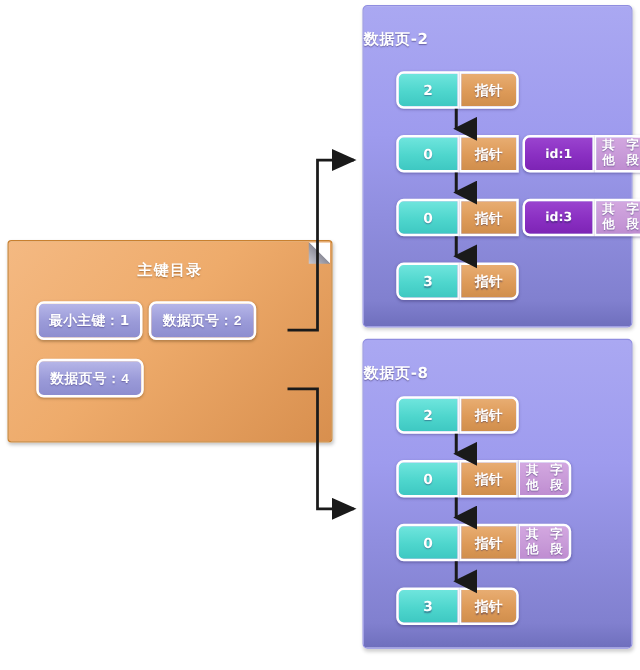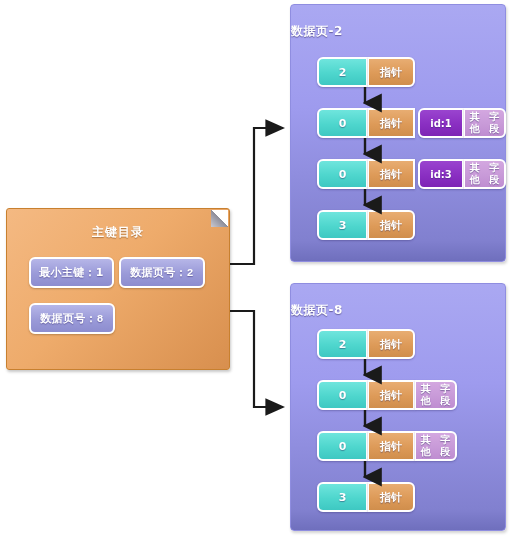--- a/index.html
+++ b/index.html
@@ -25,22 +25,22 @@
     left: 0; top: 0;
     width: 512px; height: 536px;
     pointer-events: none;
     z-index: 5;
   }
 
   
   .dir-card {
     position: absolute;
     left: 6px;
-    top: 208px;
-    width: 224px;
+    top: 192px;
+    width: 260px;
     height: 162px;
     background: linear-gradient(135deg, #f4b982 0%, #eeab6b 45%, #d88f4e 100%);
     border: 1px solid #c8802f;
     border-radius: 3px;
     box-shadow: 1px 2px 3px rgba(0,0,0,0.22);
     z-index: 3;
   }
   .dog-ear {
     position: absolute;
     right: 1px;
@@ -93,21 +93,21 @@
     position: absolute;
     left: 290px;
     width: 216px;
     background: linear-gradient(180deg, #aaa8f2 0%, #9e9bee 40%, #8180cf 92%, #6f6fbd 100%);
     border: 1px solid #8f8de0;
     border-radius: 4px;
     box-shadow: 1px 2px 3px rgba(0,0,0,0.18);
     z-index: 3;
   }
   .page-panel.p1 { top: 4px;   height: 258px; }
-  .page-panel.p2 { top: 283px; height: 248px; padding-left: 40px; }
+  .page-panel.p2 { top: 271px; height: 248px; padding-left: 40px; }
 
   .panel-title {
     position: absolute;
     top: 18px;
     left: 0; right: 0;
     color: #ffffff;
     font-size: 12px;
     font-weight: bold;
     letter-spacing: 0.5px;
     text-shadow: 0 1px 1px rgba(60,50,110,0.6);
@@ -139,21 +139,21 @@
     border-radius: 6px 0 0 6px;
   }
   .cell.ptr {
     width: 47px;
     background: linear-gradient(180deg, #e8ad72 0%, #dd9a58 55%, #d08e4c 100%);
     border-radius: 0 6px 6px 0;
     border-left-width: 1px;
   }
   .rec-row.wide .cell.ptr { border-radius: 0; }
   .cell.id {
-    width: 46px;
+    width: 58px;
     background: linear-gradient(180deg, #9a44cf 0%, #8a2fc2 55%, #7d24b5 100%);
     border-radius: 6px 0 0 6px;
     margin-left: 3px;
     font-size: 10px;
     text-align: center;
   }
   .cell.other {
     width: 42px;
     background: linear-gradient(180deg, #d3a7e0 0%, #c89ad8 55%, #bf8dd1 100%);
     border-radius: 0 6px 6px 0;
@@ -185,21 +185,21 @@
   <div class="dir-card">
     <div class="dog-ear"></div>
     <div class="dir-title">主键目录</div>
 
     <div class="dir-row r1">
       <div class="dir-cell key">最小主键：1</div>
       <div class="dir-cell page">数据页号：2</div>
     </div>
 
     <div class="dir-row r2">
-      <div class="dir-cell page">数据页号：8</div>
+      <div class="dir-cell page">数据页号：4</div>
     </div>
   </div>
 
   <div class="page-panel p1">
     <div class="panel-title">数据页-2</div>
 
     <div class="rec-row" style="top:52px">
       <div class="cell num">2</div>
       <div class="cell ptr">指针</div>
     </div>

